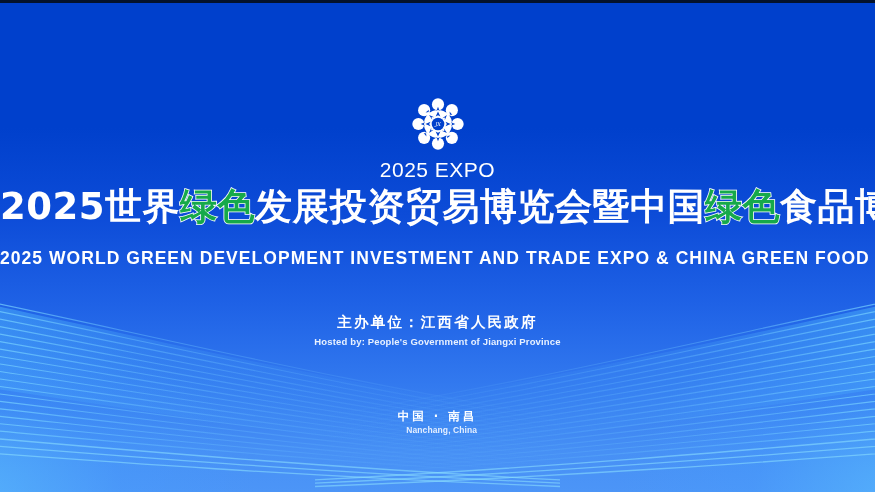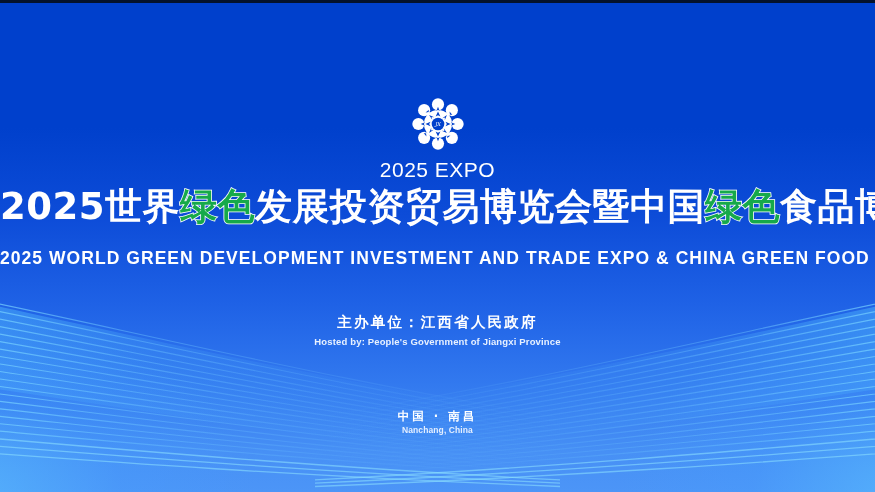--- a/index.html
+++ b/index.html
@@ -121,21 +121,21 @@
     display:flex; justify-content:center; align-items:flex-start; gap:32px;margin-top:36px;
   }
   .vd-col { text-align:center; }
   .vd-cn {
     color:#ffffff; font-size:11.5px; font-weight:bold;
     font-family:"DejaVu Sans", sans-serif; line-height:1.25;
   }
   .vd-col.place .vd-cn { letter-spacing:3px; }
   .vd-en {
     margin-top:2px; color:#e3eeff; font-size:8.5px; font-weight:bold;
-    font-family:"Liberation Sans", sans-serif; letter-spacing:.1px;
+    font-family:"Liberation Sans", sans-serif; letter-spacing:.1px;text-align:right;
   }
 </style>
 </head>
 <body>
 
 <div id="poster">
 
   <div id="top-strip"></div>
 
   <div class="corner-glow left"></div>

